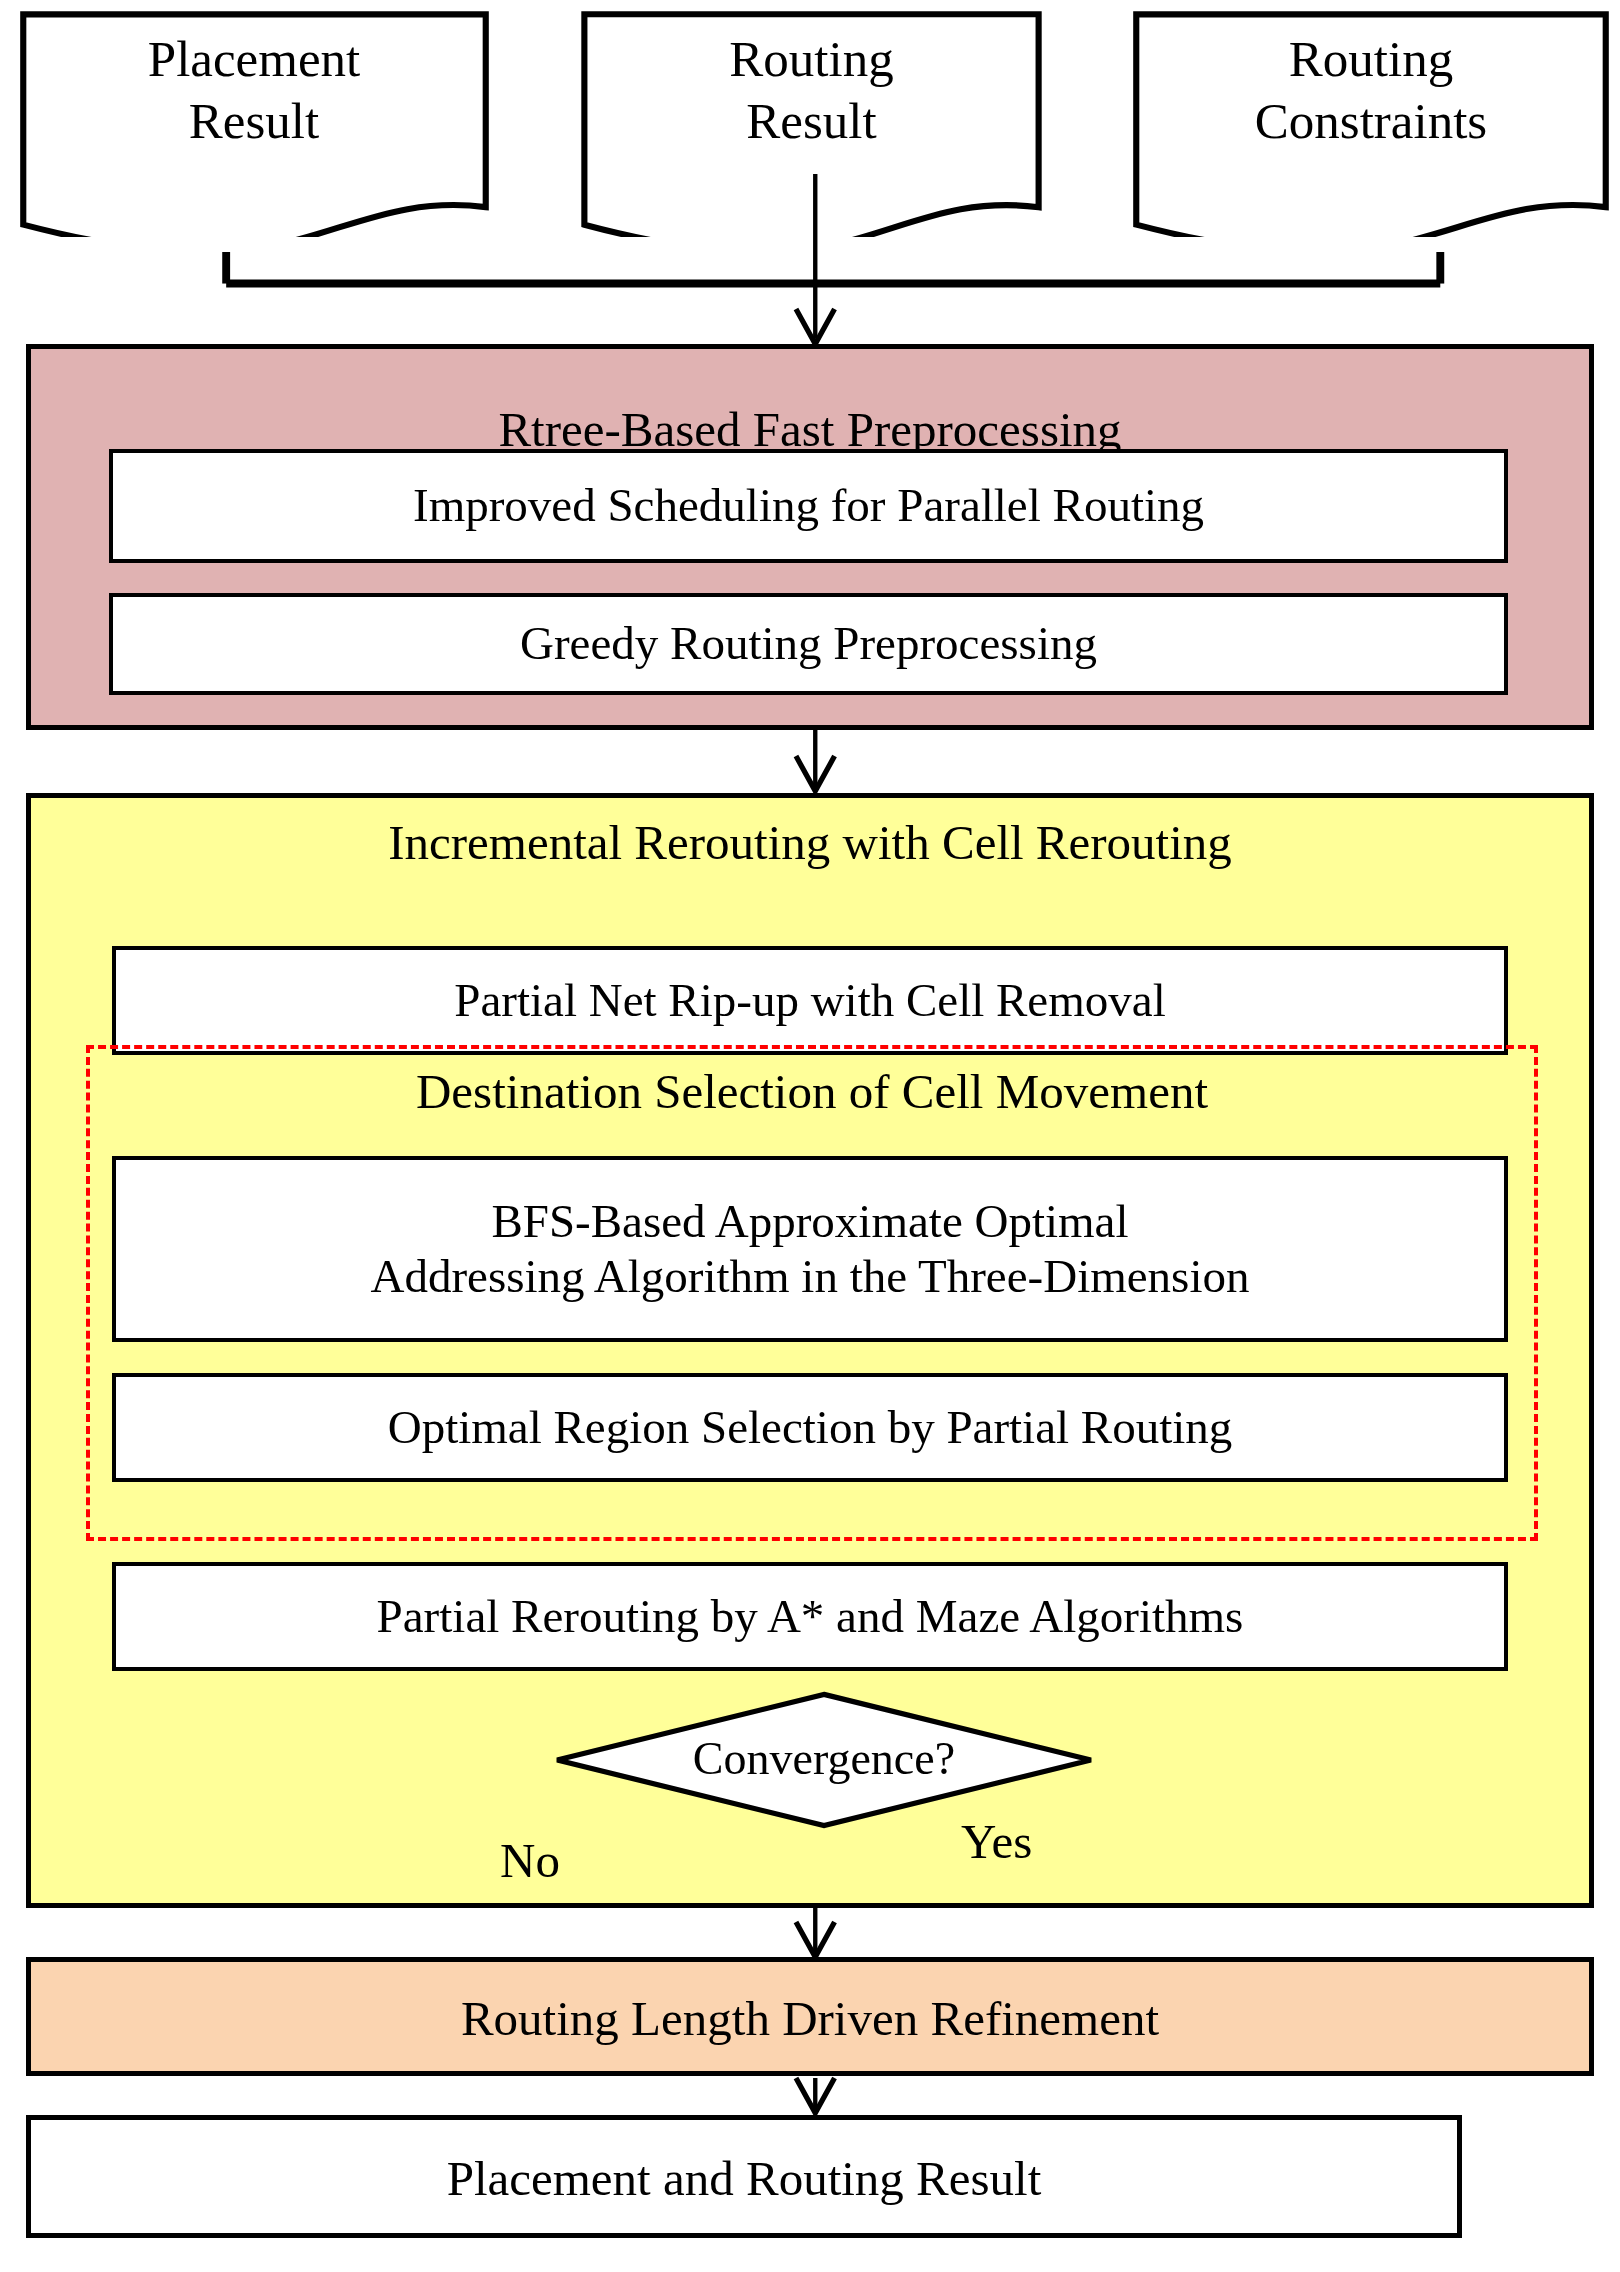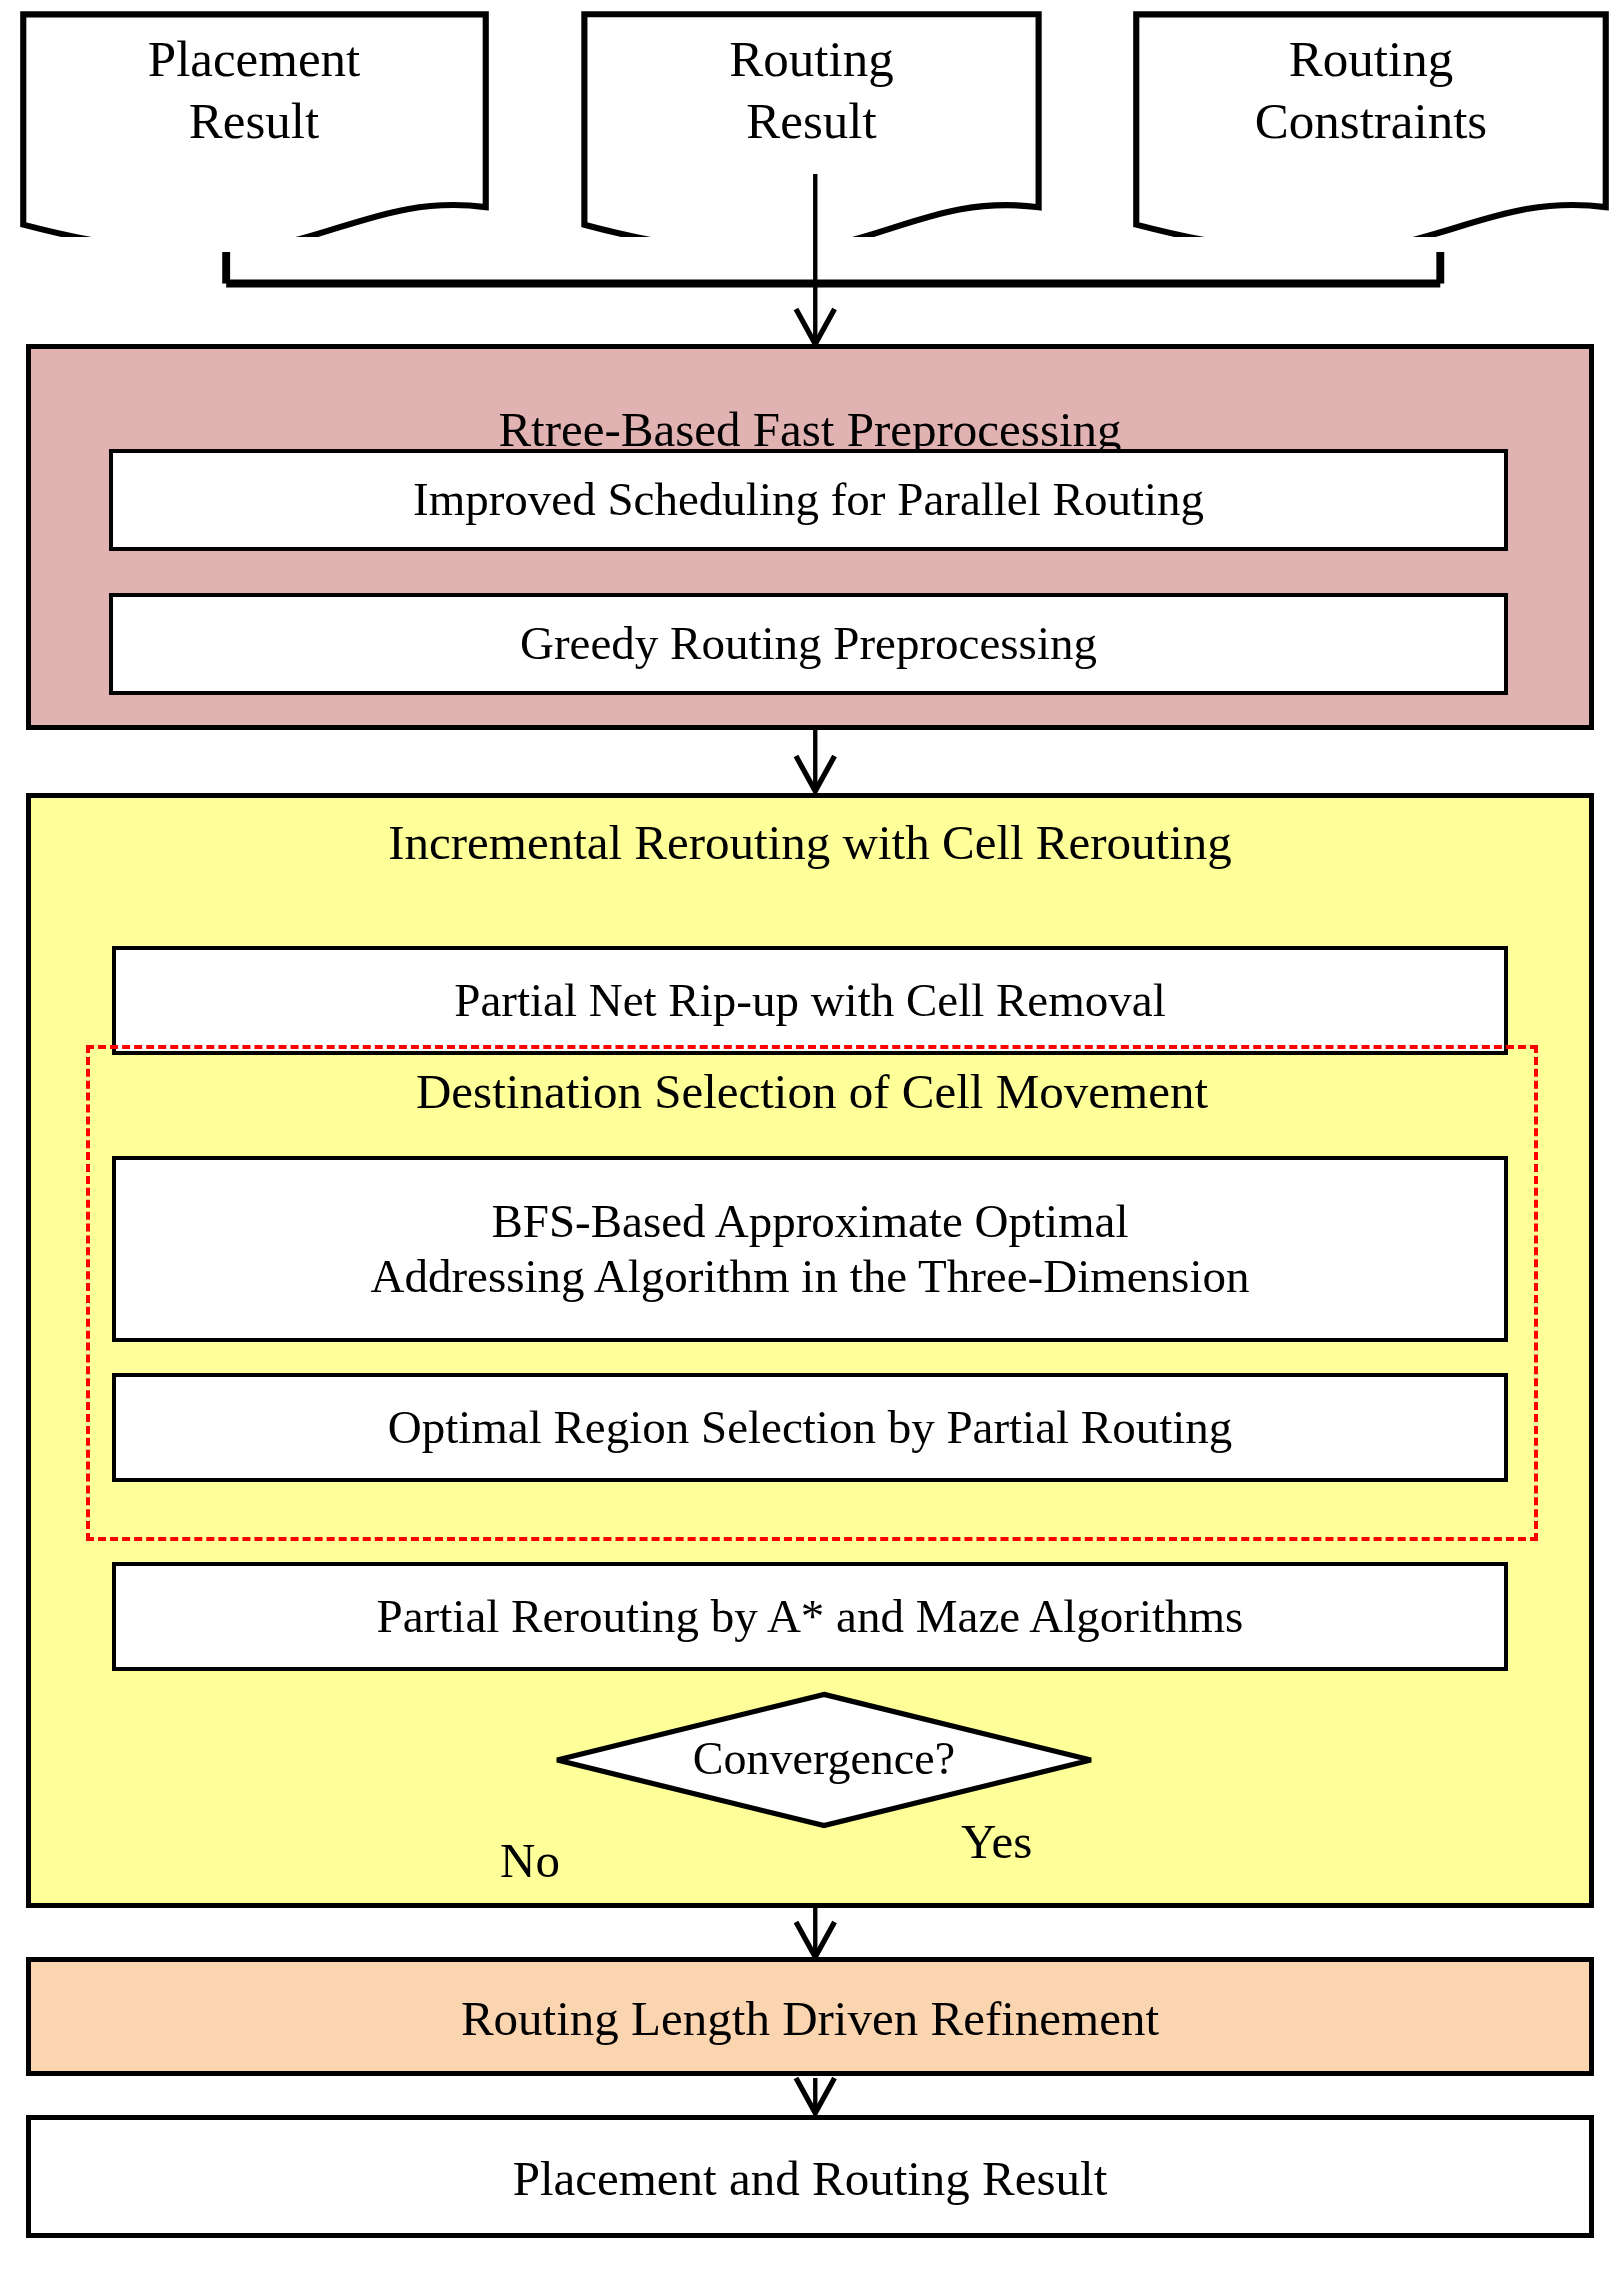--- a/index.html
+++ b/index.html
@@ -176,21 +176,21 @@
 
     <g stroke="#000000" fill="none" stroke-width="5">
       <path d="M930 2370 V2406"></path>
       <path d="M908 2370 L930 2410 L952 2370" stroke-width="6"></path>
     </g>
   </svg>
 
   <div class="band pink" style="left:26px; top:344px; width:1568px; height:386px;">
     <div class="band-title" style="top:12.3px;margin-top:40px;">Rtree-Based Fast Preprocessing</div>
   </div>
-  <div class="pbox" style="left:109px; top:449px; width:1399px; height:102px;">
+  <div class="pbox" style="left:109px; top:449px; width:1399px; height:114px;">
     <span>Improved Scheduling for Parallel Routing</span>
   </div>
   <div class="pbox" style="left:109px; top:593px; width:1399px; height:102px;">
     <span>Greedy Routing Preprocessing</span>
   </div>
 
   <div class="band yellow" style="left:26px; top:793px; width:1568px; height:1115px;">
     <div class="band-title" style="top:16px;">Incremental Rerouting with Cell Rerouting</div>
   </div>
 
@@ -220,18 +220,18 @@
     </svg>
     <div class="dlabel">Convergence?</div>
   </div>
   <div class="branch-label" style="left:500px; top:1804px;margin-top:28px;">No</div>
   <div class="branch-label" style="left:961px; top:1813px;">Yes</div>
 
   <div class="band orange" style="left:26px; top:1957px; width:1568px; height:119px;">
     <div class="band-title" style="top:28px;">Routing Length Driven Refinement</div>
   </div>
 
-  <div class="band plain" style="left:26px; top:2115px; width:1568px; height:123px;">
+  <div class="band plain" style="left:26px; top:2115px; width:1436px; height:123px;">
     <div class="band-title" style="top:30px;">Placement and Routing Result</div>
   </div>
 
 </div>
 
 
 </body></html>

